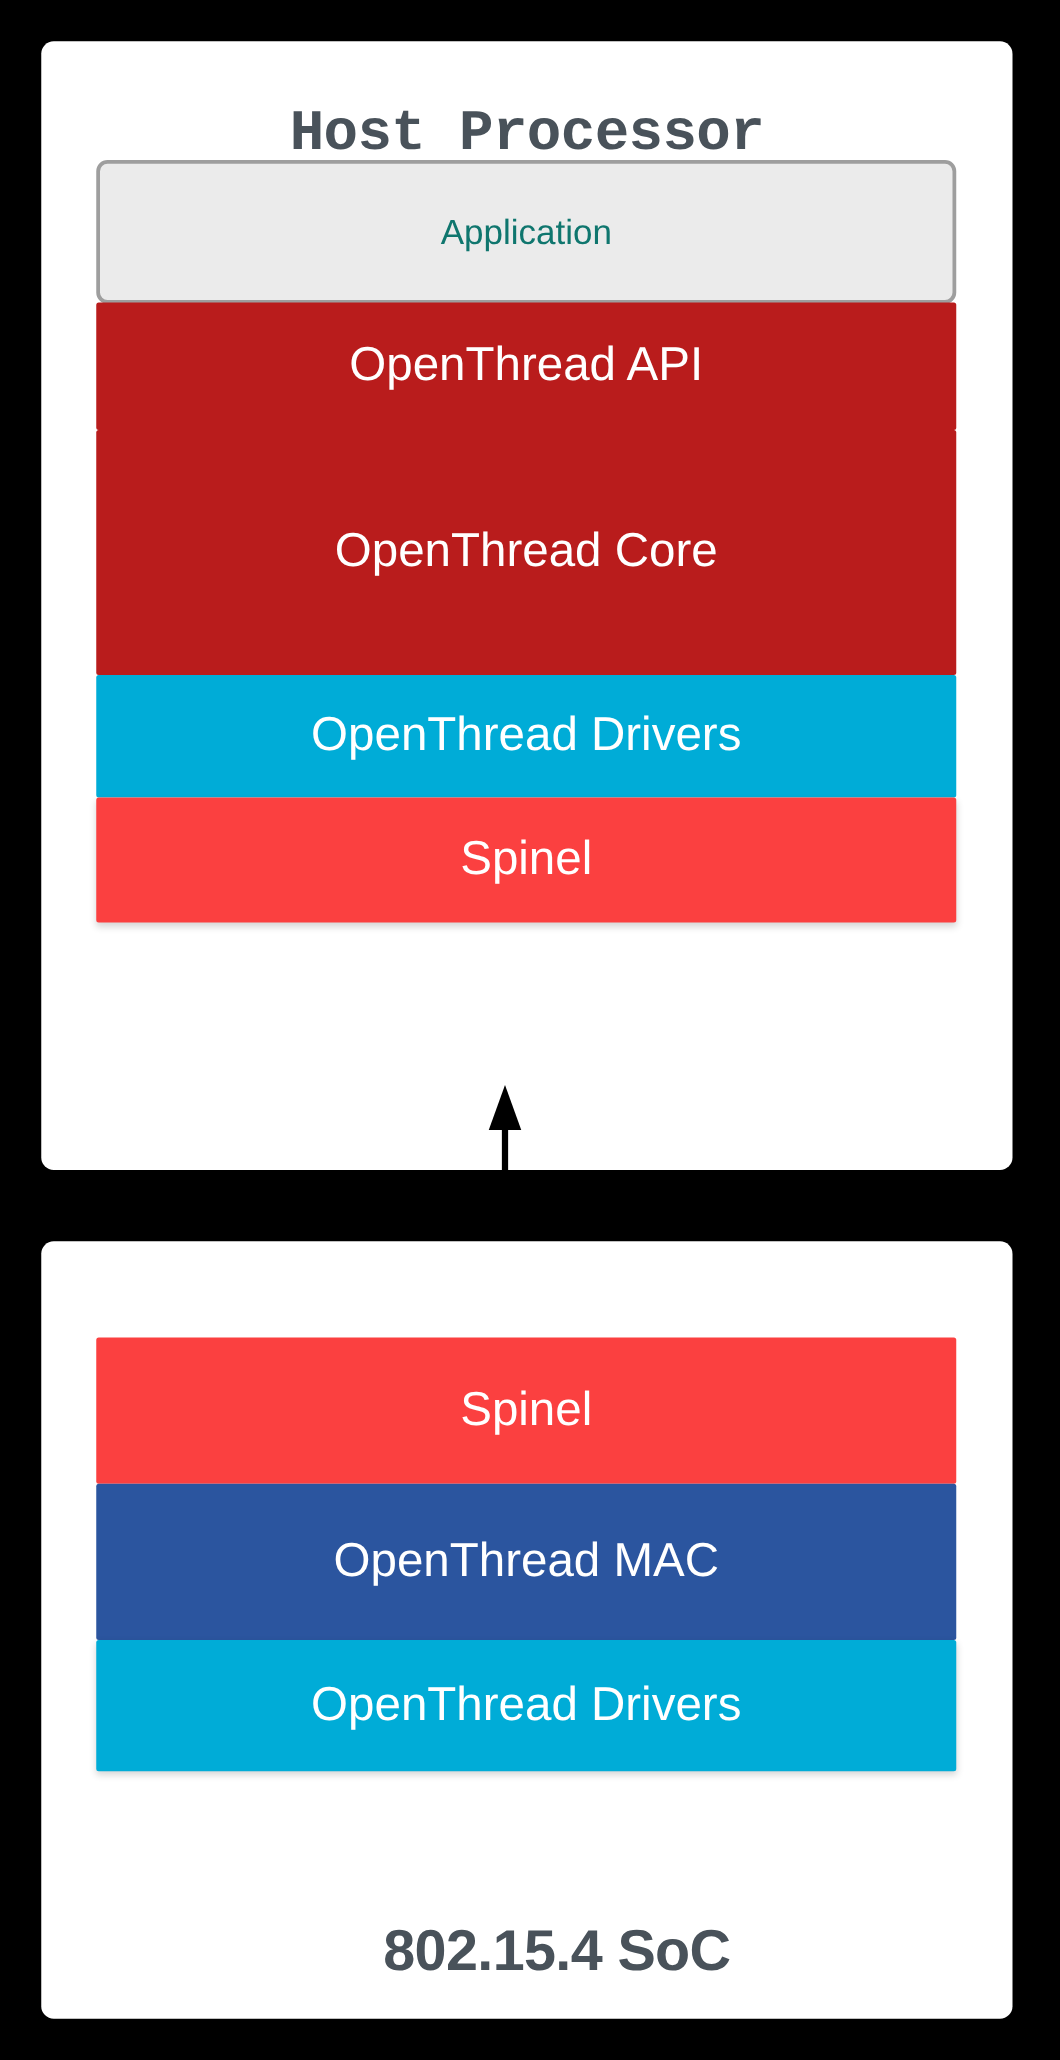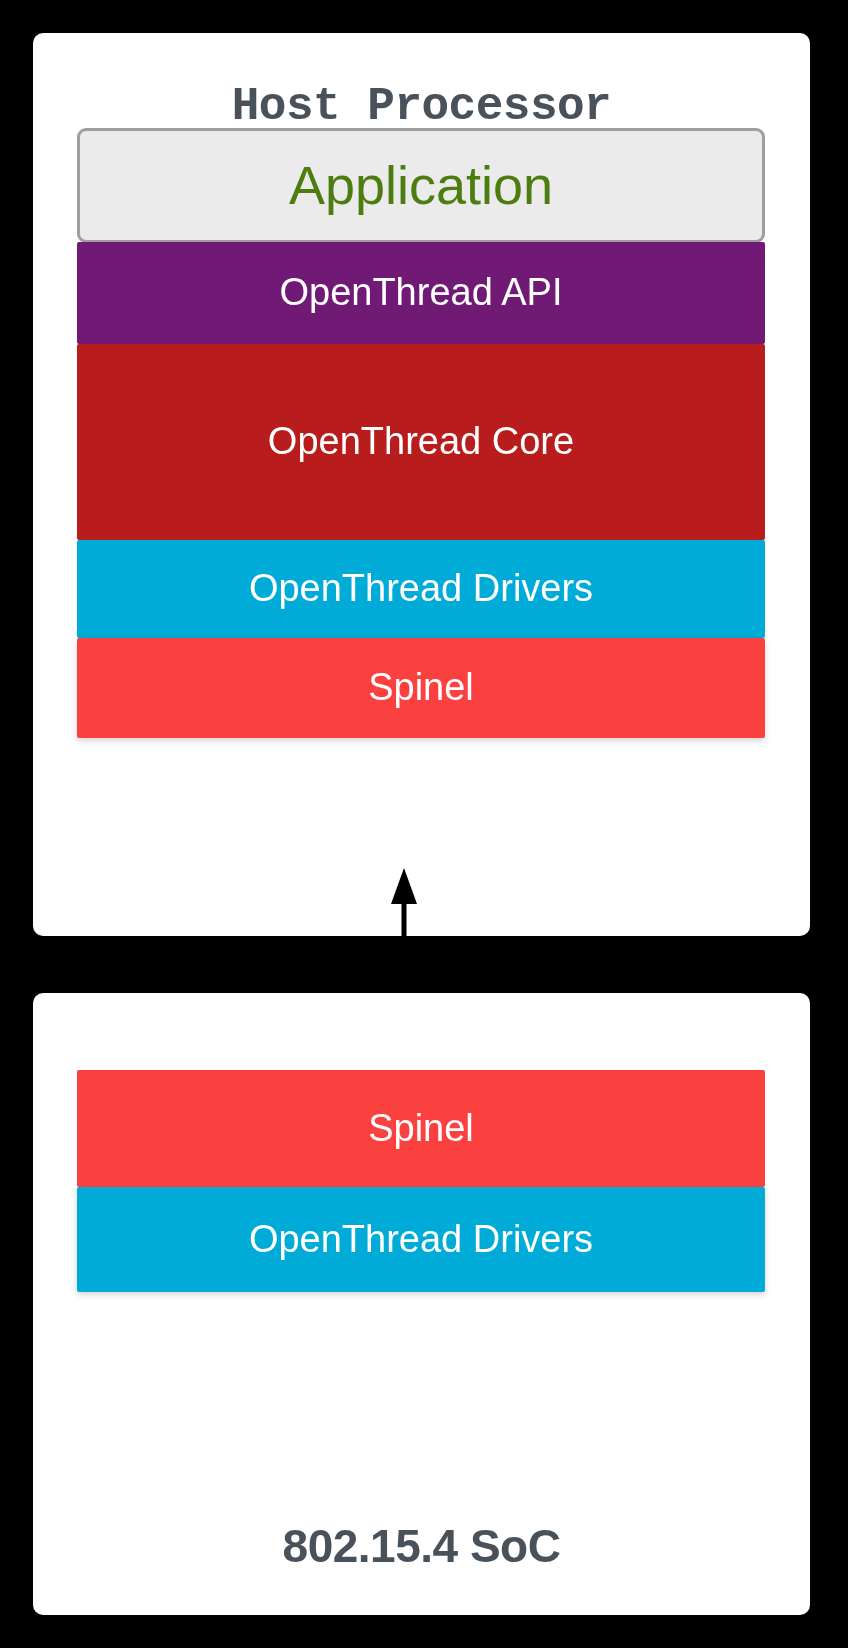--- a/index.html
+++ b/index.html
@@ -47,21 +47,21 @@
     position: absolute;
     left: 0;
     width: 100%;
     text-align: center;
     font-size: 46px;
     font-weight: bold;
     color: #49525a;
     letter-spacing: -0.5px;
   }
   #host-title { top: 48px; font-family: Liberation Mono, monospace; }
-  #soc-title  { bottom: 42px; }
+  #soc-title  { bottom: 28px; padding-left: 24px; }
 
   
   .stack {
     position: absolute;
     left: 44px;
     width: 688px;
   }
   #host-stack { top: 95px; }
   #soc-stack  { top: 77px; }
 
@@ -77,22 +77,22 @@
     display: block;
     line-height: 1.05;
     padding: 0 6px;
   }
 
   
   .layer.boxed {
     background: #ebebeb;
     border: 3px solid #9e9e9e;
     border-radius: 9px;
-    color: #4d7c0f;
-    font-size: 54px;
+    color: #0f766e;
+    font-size: 28px;
     font-weight: normal;
     margin-bottom: -1px;
   }
   
   .layer.solid {
     color: #ffffff;
     font-size: 38px;
     font-weight: normal;
     border: none;
     border-radius: 2px;
@@ -132,21 +132,21 @@
 
     <div class="card-title" id="host-title">Host Processor</div>
 
     <div class="stack" id="host-stack">
 
       <div class="layer boxed h-application">
         <span class="layer-label">Application</span>
       </div>
 
 
-      <div class="layer solid h-api" style="background:#701a75;">
+      <div class="layer solid h-api" style="background:#b91c1c;">
         <span class="layer-label">OpenThread API</span>
       </div>
 
       <div class="layer solid h-core" style="background:#b91c1c;">
         <span class="layer-label">OpenThread Core</span>
       </div>
 
       <div class="layer solid h-drivers" style="background:#00acd7;">
         <span class="layer-label">OpenThread Drivers</span>
       </div>
@@ -168,20 +168,23 @@
   </svg>
 
   <div class="card" id="soc-card">
 
     <div class="stack" id="soc-stack">
 
       <div class="layer solid h-soc-spinel" style="background:#fb4040;">
         <span class="layer-label">Spinel</span>
       </div>
 
+      <div class="layer solid h-soc-mac" style="background:#2b559f;">
+        <span class="layer-label">OpenThread MAC</span>
+      </div>
 
       <div class="layer solid h-soc-drivers" style="background:#00acd7;">
         <span class="layer-label">OpenThread Drivers</span>
       </div>
 
     </div>
 
     <div class="card-title" id="soc-title">802.15.4 SoC</div>
   </div>
 

